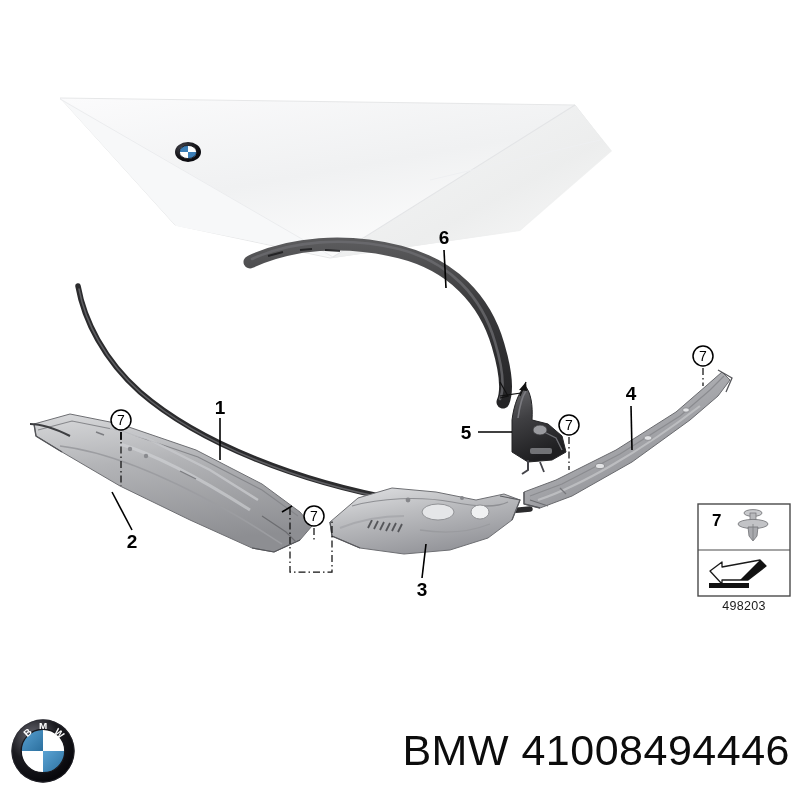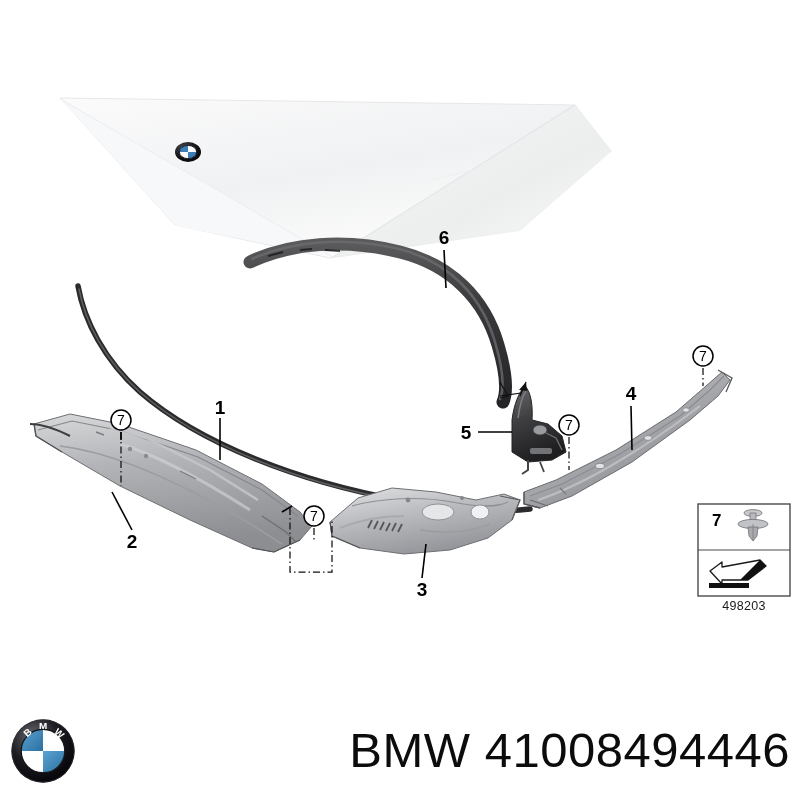--- a/index.html
+++ b/index.html
@@ -90,21 +90,21 @@
   #footer-text {
     position: absolute;
     left: 0;
     top: 0;
     width: 790px;
     height: 100px;
     display: flex;
     align-items: center;
     justify-content: flex-end;
     font-family: "Liberation Sans", sans-serif;
-    font-size: 49px;
+    font-size: 43px;
     font-weight: normal;
     color: #0c0c0c;
     letter-spacing: 0.5px;
     white-space: nowrap;
   }
 </style>
 </head>
 <body>
 
 <div id="page">

